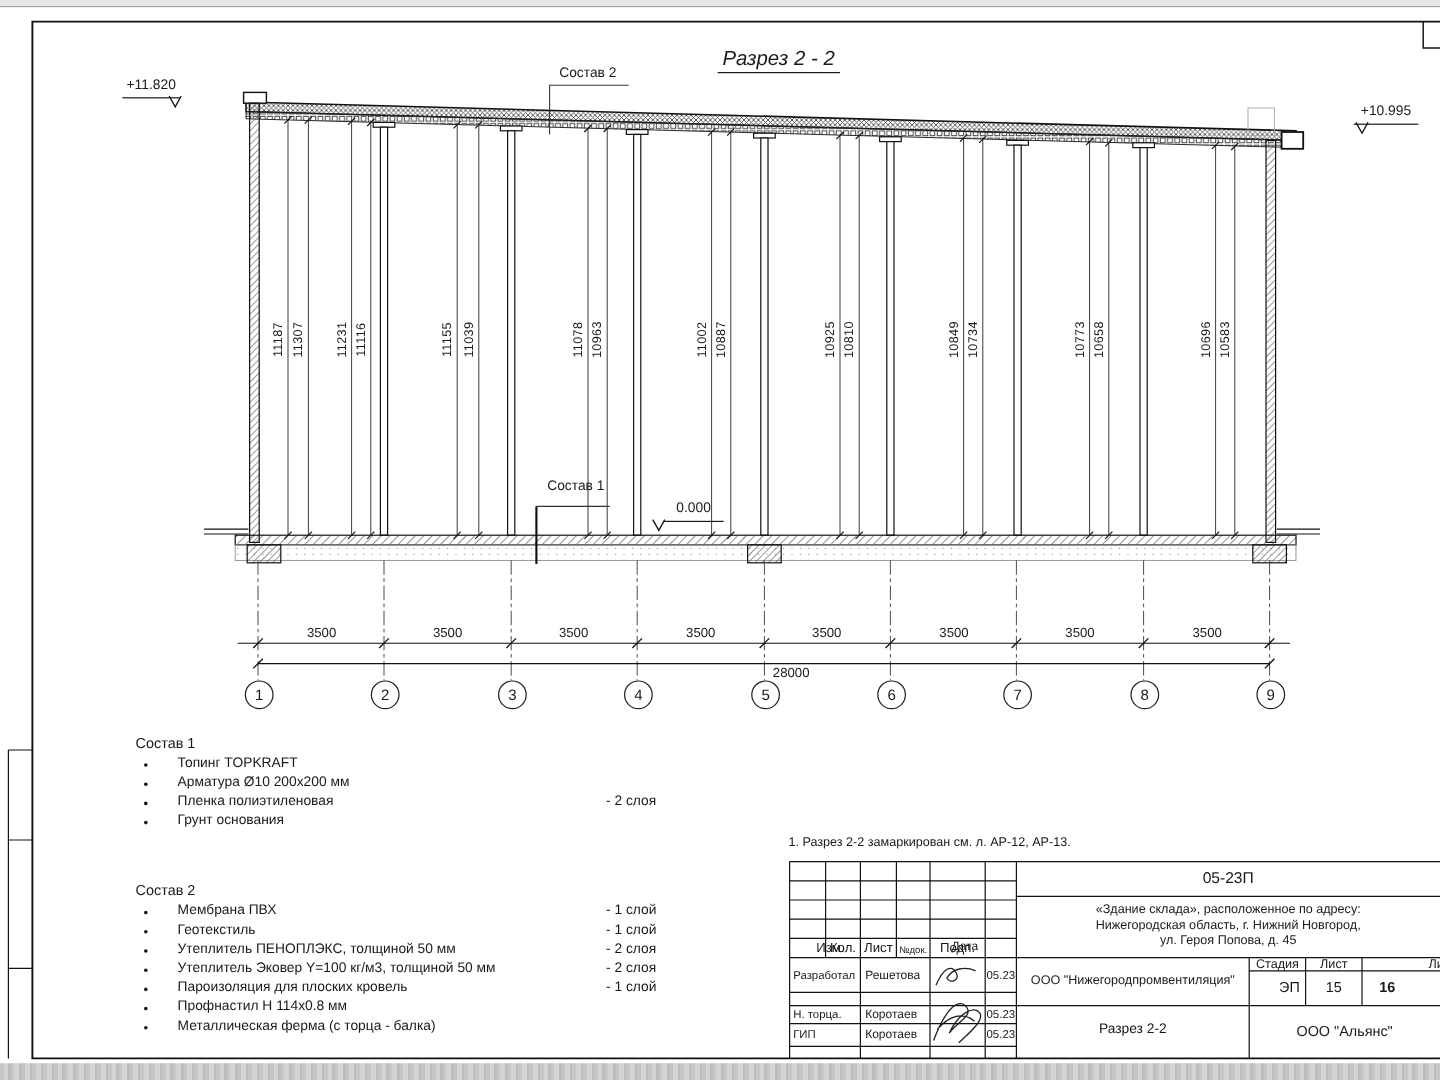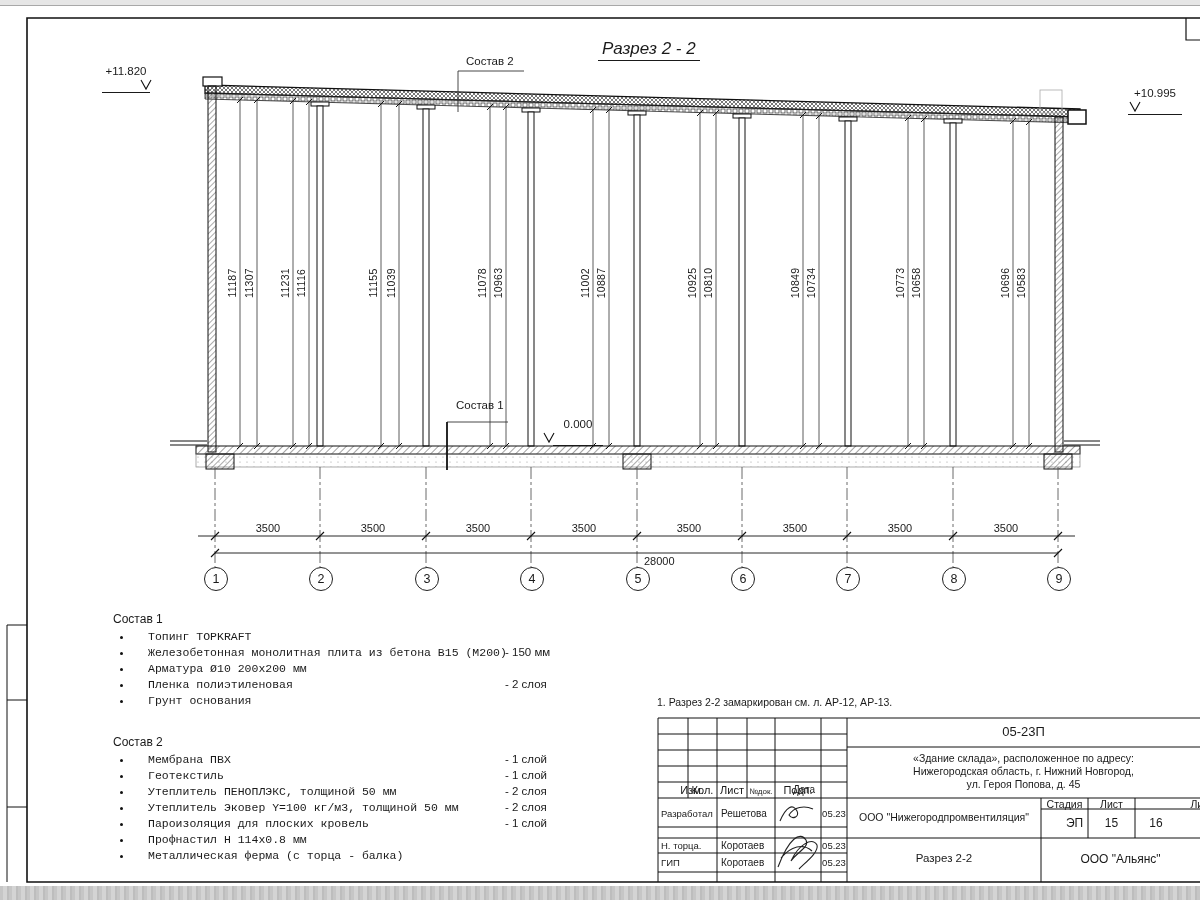--- a/index.html
+++ b/index.html
@@ -3,32 +3,32 @@
 <meta charset="utf-8">
 <style>
   html,body{margin:0;padding:0;background:#e6e6e6;font-family:"Liberation Sans",sans-serif;color:#1a1a1a;}
   .sheet{position:relative;width:1200px;height:900px;overflow:hidden;background:#e6e6e6;}
   .paper{position:absolute;left:0;top:5px;width:1200px;height:881px;background:#ffffff;border-top:1px solid #a8a8a8;}
   .desk{position:absolute;left:0;top:886px;width:1200px;height:14px;
         background:repeating-linear-gradient(90deg,#c6c6c6 0 3px,#d4d4d4 3px 7px,#bdbdbd 7px 9px);}
   svg.lines{position:absolute;left:0;top:0;}
   .t{position:absolute;white-space:nowrap;}
   .title{font-size:17px;font-style:italic;border-bottom:1.3px solid #1a1a1a;padding:0 4px 1px;}
-  .elev{font-size:11.5px;border-bottom:1px solid #1a1a1a;padding-bottom:15px;text-align:center;}
+  .elev{font-size:11.5px;border-bottom:1px solid #1a1a1a;padding-bottom:4px;text-align:center;}
   .callout{font-size:11.5px;}
   .vdim{position:absolute;width:70px;height:12px;top:277px;text-align:center;font-size:10.5px;
         letter-spacing:.3px;transform:rotate(-90deg);}
   .span-dim{position:absolute;top:522px;width:40px;text-align:center;font-size:11px;}
   .bubble{position:absolute;top:567px;width:22px;height:22px;border:1px solid #222;border-radius:50%;
           text-align:center;line-height:22px;font-size:12.5px;background:transparent;}
   .comp{position:absolute;width:475px;}
   .comp-head{font-size:12px;height:18px;}
   .comp-row{position:relative;height:16px;font-size:11.5px;}
   .comp-row .bullet{position:absolute;left:7px;top:6px;width:3px;height:3px;border-radius:50%;background:#111;}
-  .comp-row .lbl{position:absolute;left:35px;top:0;font-family:Liberation Mono, monospace;}
+  .comp-row .lbl{position:absolute;left:35px;top:0;}
   .comp-row .val{position:absolute;left:392px;top:0;}
   .tbt{position:absolute;white-space:nowrap;}
   .c{text-align:center;}
 </style>
 </head>
 <body>
 
 <div class="sheet">
   <div class="paper"></div>
   <div class="desk"></div>
@@ -176,25 +176,20 @@
 
   <div class="comp" style="left:113px;top:612px;">
     <div class="comp-head">Состав 1</div>
     <div class="comp-row">
         <span class="bullet"></span>
         <span class="lbl">Топинг TOPKRAFT</span>
         <span class="val"></span>
       </div>
     <div class="comp-row">
         <span class="bullet"></span>
-        <span class="lbl">Железобетонная монолитная плита из бетона В15 (М200)</span>
-        <span class="val">-  150 мм</span>
-      </div>
-    <div class="comp-row">
-        <span class="bullet"></span>
         <span class="lbl">Арматура Ø10 200х200 мм</span>
         <span class="val"></span>
       </div>
     <div class="comp-row">
         <span class="bullet"></span>
         <span class="lbl">Пленка полиэтиленовая</span>
         <span class="val">-  2 слоя</span>
       </div>
     <div class="comp-row">
         <span class="bullet"></span>
@@ -267,15 +262,15 @@
   <div class="tbt c" style="left:821px;top:857px;width:26px;font-size:9.5px;">05.23</div>
 
   <div class="tbt c" style="left:847px;top:811px;width:194px;font-size:10.5px;">ООО "Нижегородпромвентиляция"</div>
   <div class="tbt c" style="left:847px;top:852px;width:194px;font-size:11.5px;">Разрез 2-2</div>
 
   <div class="tbt c" style="left:1041px;top:798px;width:47px;font-size:10.5px;">Стадия</div>
   <div class="tbt c" style="left:1088px;top:798px;width:47px;font-size:10.5px;">Лист</div>
   <div class="tbt c" style="left:1135px;top:798px;width:65px;font-size:10.5px;margin-left:40px;">Листов</div>
   <div class="tbt c" style="left:1041px;top:816px;width:67px;font-size:12px;">ЭП</div>
   <div class="tbt c" style="left:1088px;top:816px;width:47px;font-size:12px;">15</div>
-  <div class="tbt c" style="left:1135px;top:816px;width:42px;font-size:12px;">16</div>
+  <div class="tbt c" style="left:1135px;top:816px;width:42px;font-size:12px;font-weight:bold;">16</div>
   <div class="tbt c" style="left:1041px;top:852px;width:159px;font-size:12px;">ООО "Альянс"</div>
 </div>
 
 </body></html>

